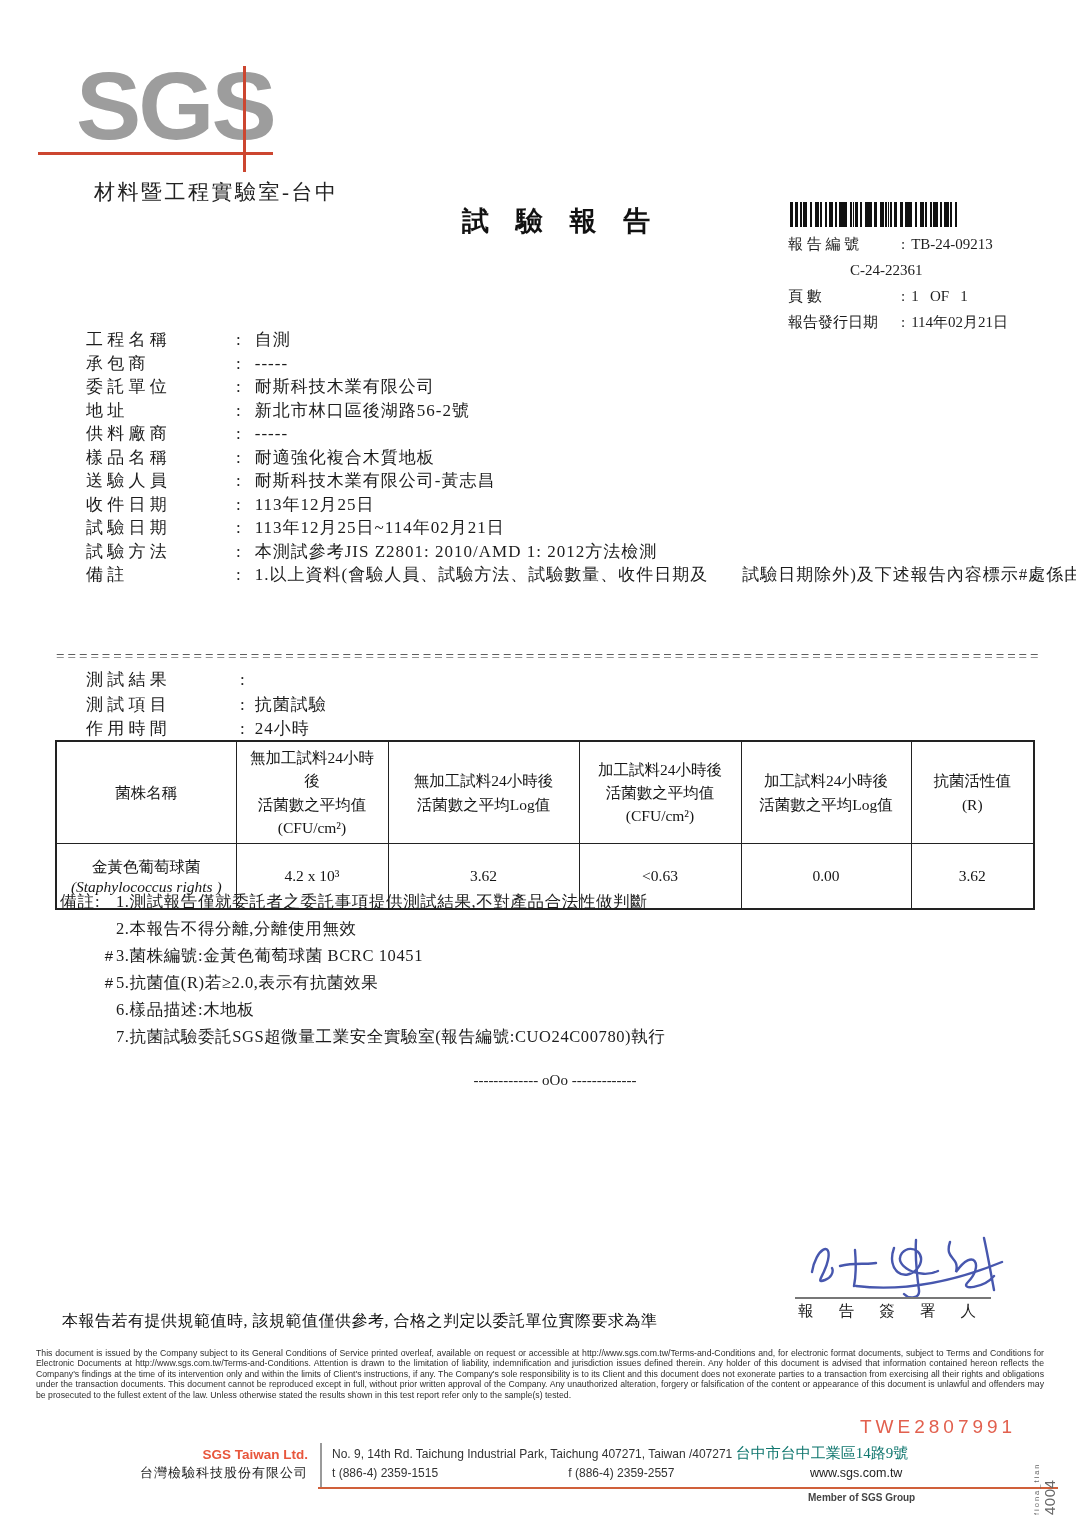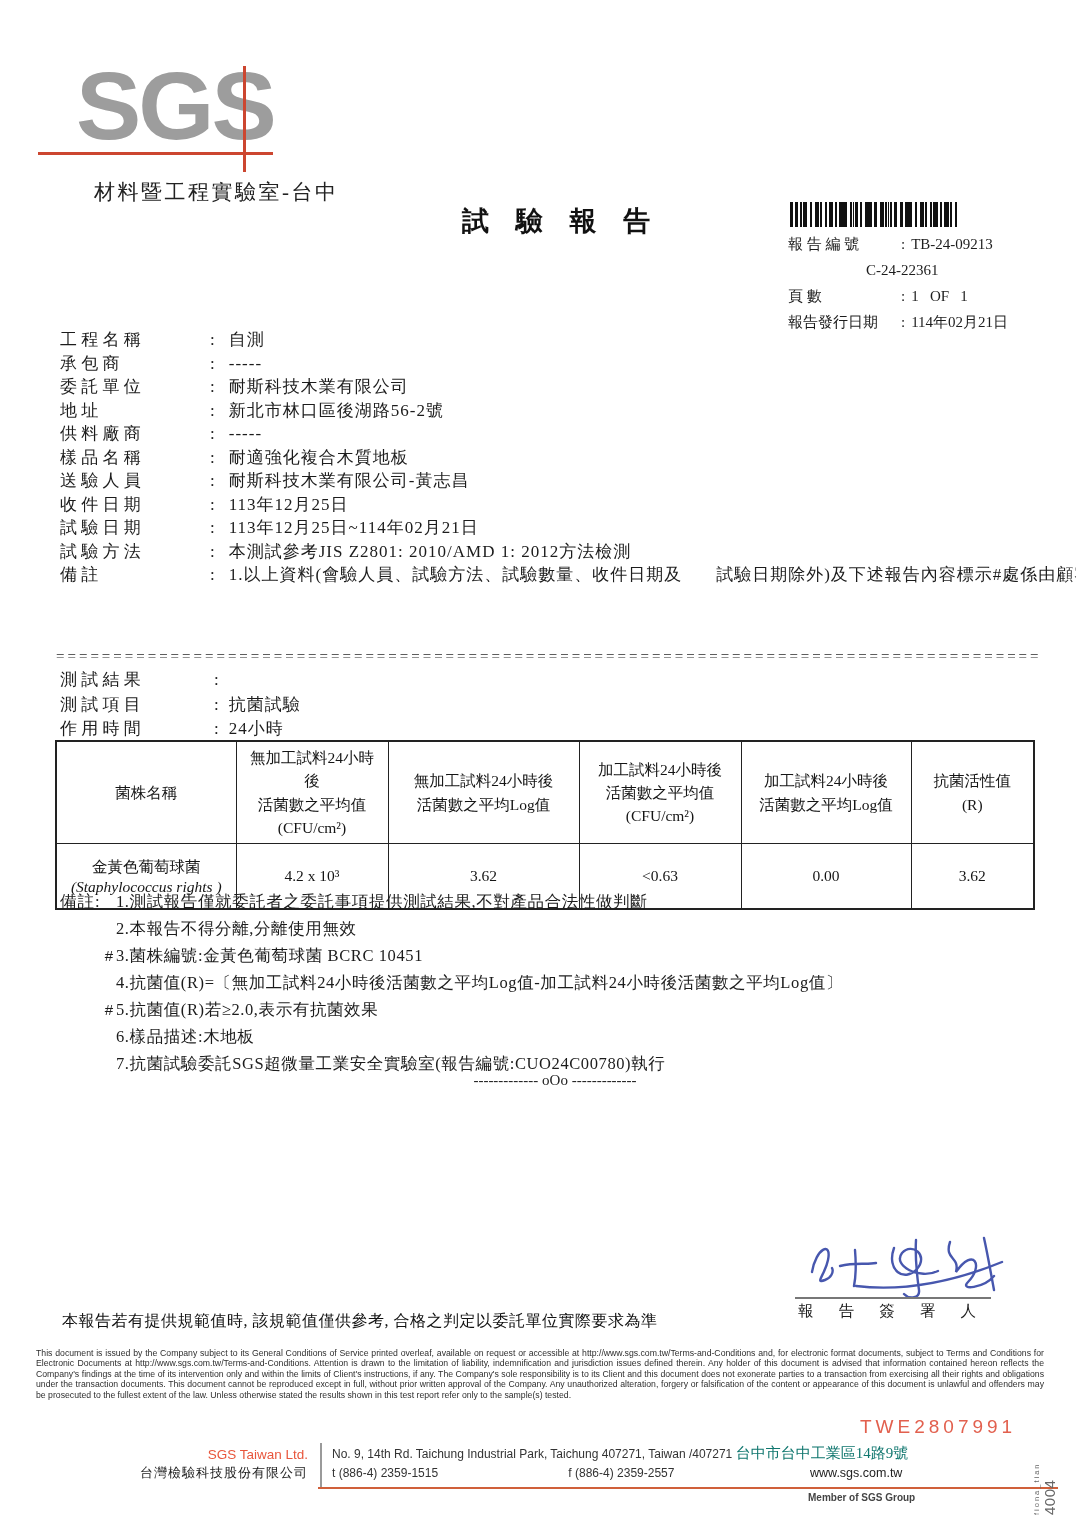--- a/index.html
+++ b/index.html
@@ -20,27 +20,27 @@
   .barcode{left:790px;top:202px;width:168px;height:25px;background-color:#fff;
     background-image:
       repeating-linear-gradient(90deg,#111 0 2px,transparent 2px 5px),
       repeating-linear-gradient(90deg,#111 0 1px,transparent 1px 7px),
       repeating-linear-gradient(90deg,#111 0 3px,transparent 3px 13px);}
   .meta{left:788px;top:231px;width:282px;font-size:15px;line-height:26px;}
   .meta .mrow{display:flex;align-items:baseline;white-space:nowrap;}
   .mlabel{display:inline-block;width:112px;text-align:justify;height:26px;overflow:hidden;vertical-align:top;}
   .mlabel::after{content:"";display:inline-block;width:100%;}
   .mcolon{margin:0 6px 0 1px;}
-  .mindent{margin-left:78px;}
+  .mindent{margin-left:62px;}
 
   
   .fields{left:60px;top:328px;width:990px;font-size:17px;line-height:23.5px;}
   .frow{display:flex;align-items:baseline;white-space:nowrap;}
   .flabel{display:inline-block;width:148px;text-align:justify;height:23.5px;overflow:hidden;
-          flex:0 0 148px;}
+          flex:0 0 148px;margin-left:26px;}
   .flabel::after{content:"";display:inline-block;width:100%;}
   .fcolon{margin:0 14px 0 2px;}
   .fvalue{letter-spacing:1px;}
   .remark-lines{display:flex;flex-direction:row;}
   .rline{letter-spacing:1px;}
   .rindent{margin-left:34px;}
 
   .divider{left:56px;top:648px;width:982px;overflow:hidden;white-space:nowrap;
            font-size:15px;letter-spacing:3px;color:#2a2a2a;}
 
@@ -74,21 +74,21 @@
   .signer::after{content:"";display:inline-block;width:100%;}
 
   .zhnote{left:62px;top:1311px;font-size:16px;letter-spacing:0.5px;color:#111;}
 
   .disclaimer{left:36px;top:1348px;width:1008px;font-family:"Liberation Sans","DejaVu Sans",sans-serif;
      font-size:8.7px;line-height:10.4px;text-align:justify;color:#2e2e2e;}
   .twe{left:860px;top:1416px;font-family:"Liberation Sans","DejaVu Sans",sans-serif;
      font-size:19px;letter-spacing:4px;color:#e2604e;}
 
   
-  .company-en{left:140px;top:1447px;width:168px;text-align:right;color:#e8563c;font-weight:400;
+  .company-en{left:140px;top:1447px;width:168px;text-align:right;color:#e8563c;font-weight:700;
      font-family:"Liberation Sans","DejaVu Sans",sans-serif;font-size:13.5px;}
   .company-zh{left:128px;top:1464px;width:180px;text-align:right;font-size:13px;letter-spacing:1px;}
   .vdiv{left:320px;top:1443px;width:1.5px;height:44px;background:#9a9a9a;}
   .addr{left:332px;top:1444px;font-family:"Liberation Sans","DejaVu Sans",sans-serif;
      font-size:12px;color:#333;white-space:nowrap;}
   .addr .zh{font-family:"Liberation Serif","DejaVu Serif",serif;font-size:15px;color:#0f766e;}
   .telrow{left:332px;top:1466px;width:700px;font-family:"Liberation Sans","DejaVu Sans",sans-serif;
      font-size:12px;color:#333;white-space:nowrap;}
   .telrow .tel{display:inline-block;width:225px;}
   .telrow .fax{display:inline-block;width:250px;margin-left:8px;}
@@ -268,21 +268,20 @@
     <div class="note-row">
       <span class="nmark"></span>
       <span class="ntext">2.本報告不得分離,分離使用無效</span>
     </div>
     <div class="note-row">
       <span class="nmark">#</span>
       <span class="ntext">3.菌株編號:金黃色葡萄球菌 BCRC 10451</span>
     </div>
     <div class="note-row">
       <span class="nmark"></span>
-      <span class="ntext">4.抗菌值(R)=〔無加工試料24小時後活菌數之平均Log值-加工試料24小時後活菌數之平均Log值〕</span>
     </div>
     <div class="note-row">
       <span class="nmark">#</span>
       <span class="ntext">5.抗菌值(R)若≥2.0,表示有抗菌效果</span>
     </div>
     <div class="note-row">
       <span class="nmark"></span>
       <span class="ntext">6.樣品描述:木地板</span>
     </div>
     <div class="note-row">

